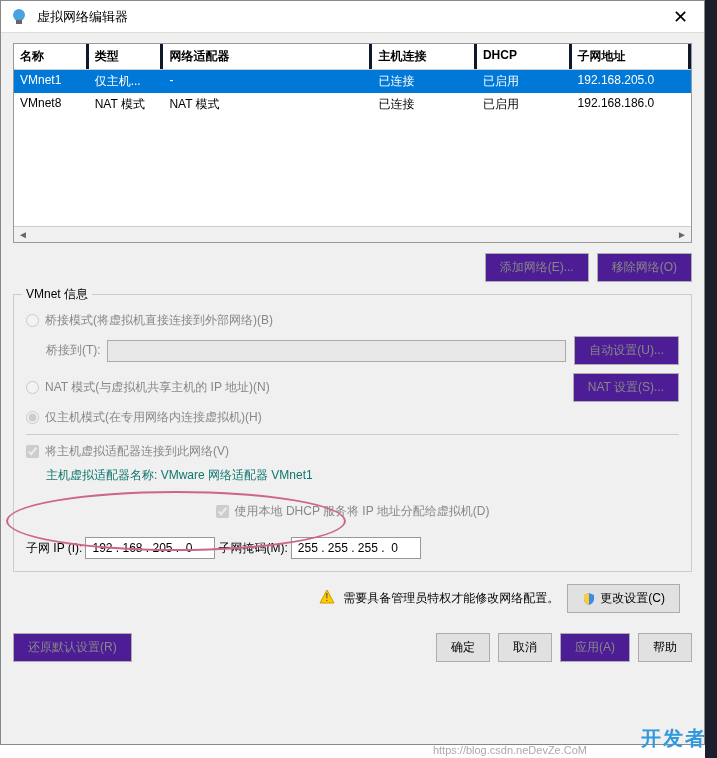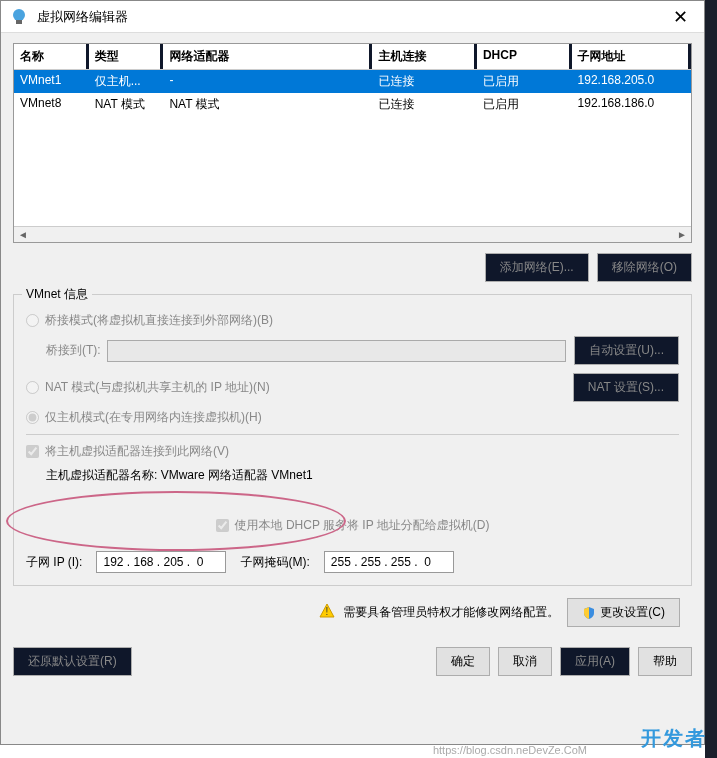--- a/index.html
+++ b/index.html
@@ -19,33 +19,33 @@
 .col-name { width: 75px; }
 .col-type { width: 75px; }
 .col-ext { width: 210px; }
 .col-host { width: 105px; }
 .col-dhcp { width: 95px; }
 .col-subnet { width: 120px; }
 .scrollbar-h { position: absolute; bottom: 0; left: 0; right: 0; height: 16px; background: #f0f0f0; border-top: 1px solid #ccc; display: flex; justify-content: space-between; align-items: center; padding: 0 2px; }
 .scrollbar-h .arrow { width: 14px; height: 14px; display: flex; align-items: center; justify-content: center; color: #666; font-size: 10px; }
 .button-row { display: flex; justify-content: flex-end; gap: 8px; margin-top: 10px; }
 .btn { padding: 5px 14px; background: #e1e1e1; border: 1px solid #adadad; font-size: 12px; cursor: pointer; }
-.btn.disabled { color: #888; background: #0f172a; cursor: default; }
+.btn.disabled { color: #888; background: #4c1d95; cursor: default; }
 .group { border: 1px solid #ccc; margin-top: 12px; position: relative; padding: 10px 12px 12px; }
 .group-title { position: absolute; top: -9px; left: 8px; background: #f0f0f0; padding: 0 4px; font-size: 12px; }
 .radio-row, .check-row { display: flex; align-items: center; margin: 7px 0; }
 .radio-row input, .check-row input { margin-right: 6px; }
 .radio-row label, .check-row label { color: #888; }
 .indent-row { margin-left: 20px; display: flex; align-items: center; margin-bottom: 8px; }
 .indent-row label { color: #888; margin-right: 6px; }
 .select-disabled { flex: 1; height: 22px; background: #e8e8e8; border: 1px solid #aaa; }
 .btn-right { margin-left: 8px; }
 .sep { border-top: 1px solid #ccc; margin: 8px 0; }
-.sub-line { margin-left: 20px; color: #000000; margin-bottom: 26px; }
-.ip-row { display: flex; align-items: center; gap: 14px; margin-top: 10px; }
+.sub-line { margin-left: 20px; color: #0f766e; margin-bottom: 12px; }
+.ip-row { display: flex; align-items: center; gap: 3px; margin-top: 10px; }
 .ip-input { width: 130px; height: 22px; border: 1px solid #999; background: #fff; padding: 2px 6px; font-family: inherit; font-size: 12px; }
 .admin-row { display: flex; justify-content: flex-end; align-items: center; gap: 8px; margin-top: 12px; padding: 0 12px; }
 .warn-icon { width: 16px; height: 16px; }
 .shield-btn { display: flex; align-items: center; gap: 4px; justify-content: flex-end; }
 .bottom-row { display: flex; align-items: flex-start; padding: 10px 12px; gap: 8px; }
 .bottom-row .spacer { flex: 1; }
 .annotation { position: absolute; border: 2px solid #cc6688; border-radius: 50%; pointer-events: none; }
 .watermark { position: absolute; bottom: 6px; right: 10px; font-size: 20px; color: #3399dd; font-weight: bold; letter-spacing: 2px; }
 .watermark-url { position: absolute; bottom: 2px; right: 130px; font-size: 11px; color: #aaa; }
 .side-shadow { position: absolute; top: 0; right: 0; width: 12px; height: 758px; background: #1a1f2b; }

